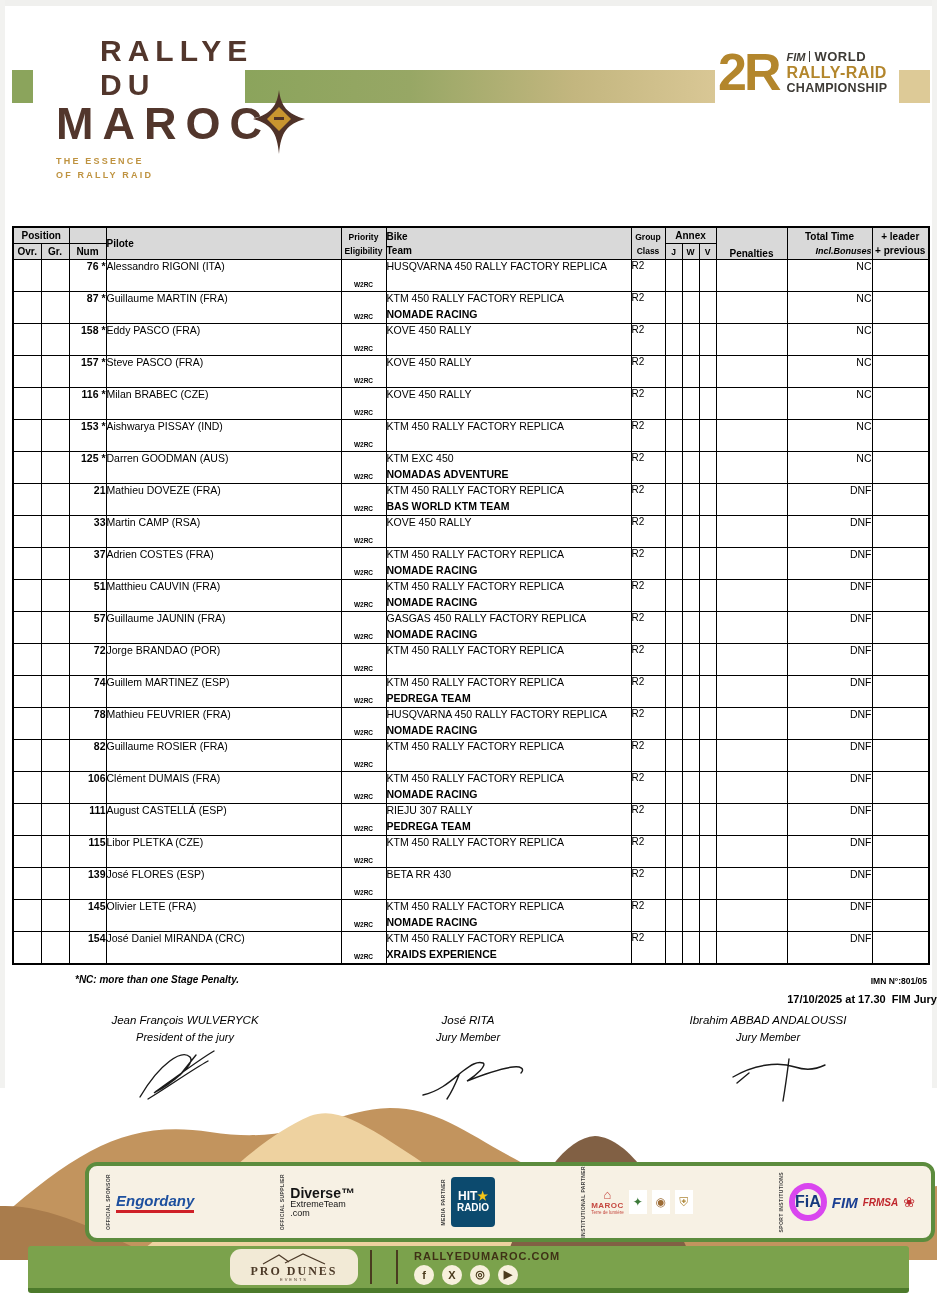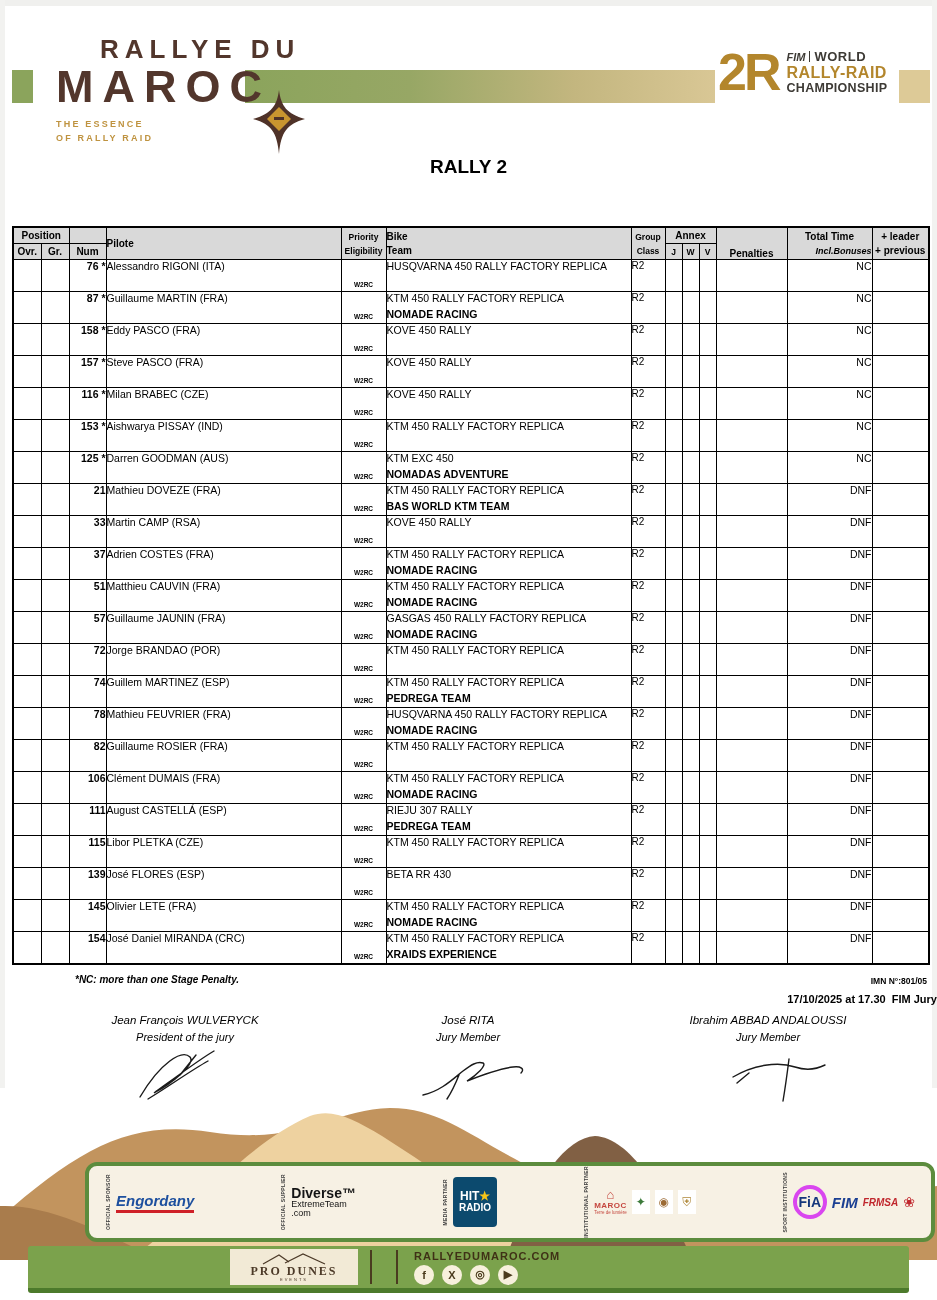--- a/index.html
+++ b/index.html
@@ -10,21 +10,21 @@
   .edge-left{left:0}.edge-right{right:0}
 
   
   .band-seg{position:absolute;top:70px;height:33px;}
   .band-left{left:12px;width:21px;background:#8ba45c;}
   .band-grad{left:245px;width:470px;background:linear-gradient(to right,#8ba45c 0%,#97a765 35%,#c3b67f 70%,#d9c795 100%);}
   .band-right{left:899px;width:31px;background:#ddca97;}
 
   
   .logo-left{position:absolute;left:56px;top:34px;width:260px;}
-  .ll-1{margin-left:44px;font-size:26px;font-weight:800;letter-spacing:6px;color:#52362c;}
+  .ll-1{margin-left:44px;font-size:30px;font-weight:800;letter-spacing:6px;color:#52362c;}
   .ll-2{font-size:45px;font-weight:900;letter-spacing:9px;color:#52362c;line-height:44px;}
   .ll-tag{margin-top:8px;font-size:9px;font-weight:800;letter-spacing:2.2px;color:#bf9340;line-height:14px;}
   .compass{position:absolute;left:197px;top:56px;}
 
   
   .logo2r{position:absolute;left:718px;top:46px;width:200px;display:flex;align-items:center;}
   .big2r{font-size:52px;font-weight:900;letter-spacing:-3px;color:#b3862c;line-height:52px;}
   .wrr{margin-left:8px;}
   .wrr-top{display:flex;align-items:center;font-weight:900;color:#3d3a35;}
   .fim{font-style:italic;font-size:11px;margin-right:4px;}
@@ -86,30 +86,30 @@
   .diverse .d2{font-size:9px;color:#141414;line-height:9px;}
   .hitradio{background:#0c4a6e;color:#fff;border-radius:4px;padding:14px 6px;text-align:center;font-weight:900;line-height:11px;}
   .hitradio .h1{font-size:12px;}
   .hitradio .star{color:#f5c518;}
   .hitradio .h2{font-size:10px;}
   .maroc{text-align:center;color:#c5473f;}
   .maroc .arch{font-size:13px;line-height:12px;}
   .maroc .m1{font-size:8px;font-weight:800;letter-spacing:.5px;}
   .maroc .m2{font-size:4.5px;}
   .crest{width:18px;height:24px;background:#ffffff;display:flex;align-items:center;justify-content:center;font-size:12px;}
-  .fia{width:26px;height:26px;border-radius:50%;border:4px solid #d946ef;color:#16387c;display:flex;
-      align-items:center;justify-content:center;font-weight:900;font-size:14px;}
+  .fia{width:26px;height:26px;border-radius:50%;border:6px solid #d946ef;color:#16387c;display:flex;
+      align-items:center;justify-content:center;font-weight:900;font-size:16px;}
   .fimtxt{font-size:15px;font-weight:900;font-style:italic;color:#1b3f92;}
   .frmsa{font-size:10px;font-weight:900;font-style:italic;color:#c0272d;}
   .flower{font-size:14px;color:#c0272d;}
 
   
   .footer-bar{position:absolute;left:28px;top:1246px;width:881px;height:42px;background:#7ba24c;
       border-bottom:5px solid #4c7a2b;border-radius:3px;display:flex;align-items:center;}
-  .pd-box{margin-left:202px;width:128px;height:36px;background:#f2ead6;border-radius:0;
+  .pd-box{margin-left:202px;width:128px;height:36px;background:#f2ead6;border-radius:11px;
       display:flex;flex-direction:column;align-items:center;justify-content:center;}
   .pd-name{font-family:"Liberation Serif", serif;font-size:12px;font-weight:700;letter-spacing:2px;color:#4c3a28;line-height:11px;}
   .pd-sub{font-size:4px;letter-spacing:2px;color:#4c3a28;}
   .f-div{width:2px;height:34px;background:#4a3b20;margin:0 12px;}
   .addr{color:#f3ecd2;font-size:9px;line-height:11.5px;}
   .site-block{margin-left:4px;}
   .site{font-size:11px;font-weight:800;letter-spacing:1px;color:#3f3116;}
   .socials{display:flex;gap:8px;margin-top:3px;}
   .soc{width:20px;height:20px;border-radius:50%;background:#f7f0dc;color:#4a3a1c;display:flex;
       align-items:center;justify-content:center;font-weight:900;font-size:11px;}
@@ -146,21 +146,20 @@
       <div class="wrr-top">
         <span class="fim">FIM</span>
         <span class="pipe"></span>
         <span class="world">WORLD</span>
       </div>
       <div class="rr">RALLY-RAID</div>
       <div class="champ">CHAMPIONSHIP</div>
     </div>
   </div>
 
-  <div class="doc-title">RALLY 2</div>
 
   <table class="results">
     <colgroup>
       <col style="width:28px">
         <col style="width:28px">
         <col style="width:37px">
         <col style="width:235px">
       <col style="width:45px">
         <col style="width:245px">
         <col style="width:34px">

